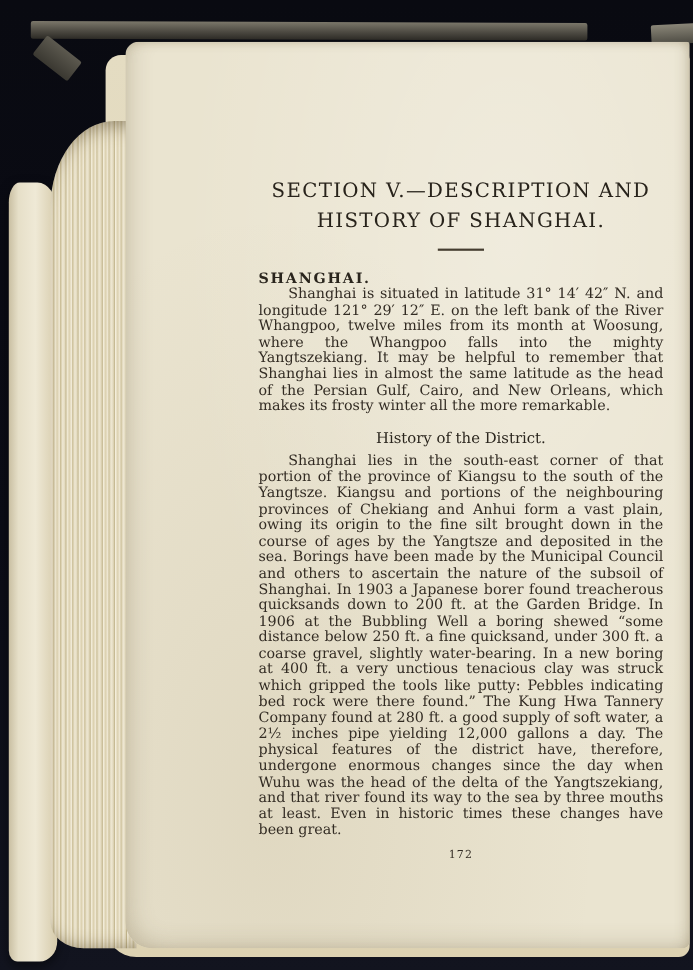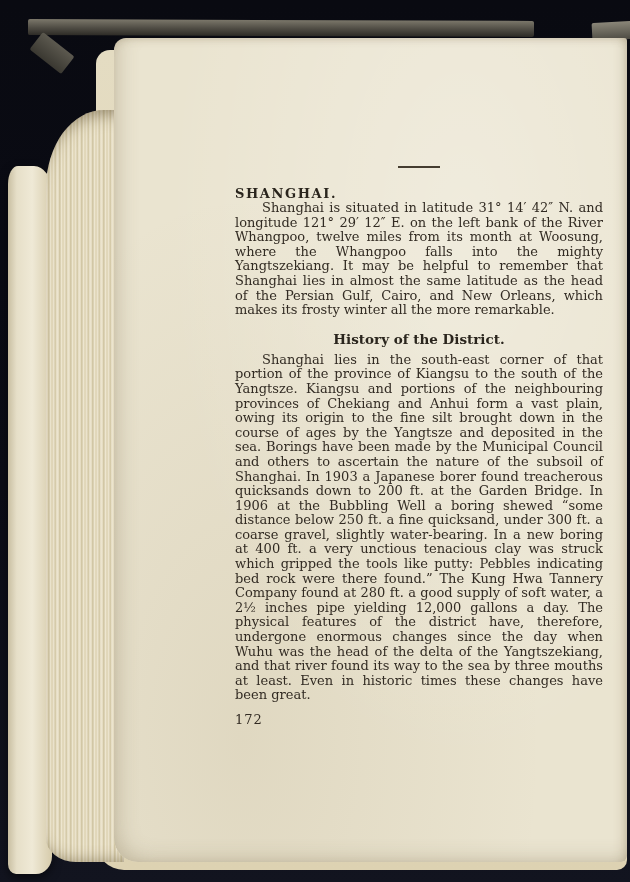--- a/index.html
+++ b/index.html
@@ -69,42 +69,46 @@
   .heading {
     margin-top:18px; text-align:left; font-weight:bold;
     font-size:13px; letter-spacing:1.6px; color:#2a251d;
   }
   .para {
     margin:0; text-align:justify; font-size:13px; line-height:14.6px;
     text-indent:27px; color:#322b23;
   }
   .para1 { }
   .subheading {
-    margin-top:13px; text-align:center; font-weight:bold;
+    margin-top:13px; text-align:center; font-weight:normal;
     font-size:13.5px; color:#2a251d;
   }
   .para2 { margin-top:6px; }
-  .page-number { margin-top:9px; text-align:left; font-size:13px; letter-spacing:1px; color:#322b23; }
+  .page-number { margin-top:9px; text-align:center; font-size:10px; letter-spacing:1px; color:#322b23; }
 </style>
 </head>
 <body>
 
 <div class="scene">
 
   <div class="binding-strip"></div>
   <div class="binding-piece"></div>
   <div class="cover-corner"></div>
 
   <div class="left-sliver"></div>
   <div class="under-sliver"></div>
   <div class="page-stack"></div>
 
   <div class="main-page">
     <div class="text-block">
 
+      <div class="section-title">
+        <div>SECTION V.—DESCRIPTION AND</div>
+        <div>HISTORY OF SHANGHAI.</div>
+      </div>
 
       <div class="divider"></div>
 
       <div class="heading">SHANGHAI.</div>
 
       <p class="para para1">Shanghai is situated in latitude 31° 14′ 42″ N. and longitude 121° 29′ 12″ E. on the left bank of the River Whangpoo, twelve miles from its month at Woosung, where the Whangpoo falls into the mighty Yangtszekiang. It may be helpful to remember that Shanghai lies in almost the same latitude as the head of the Persian Gulf, Cairo, and New Orleans, which makes its frosty winter all the more remarkable.</p>
 
       <div class="subheading">History of the District.</div>
 
       <p class="para para2">Shanghai lies in the south-east corner of that portion of the province of Kiangsu to the south of the Yangtsze. Kiangsu and portions of the neighbouring provinces of Chekiang and Anhui form a vast plain, owing its origin to the fine silt brought down in the course of ages by the Yangtsze and deposited in the sea. Borings have been made by the Municipal Council and others to ascertain the nature of the subsoil of Shanghai. In 1903 a Japanese borer found treacherous quicksands down to 200 ft. at the Garden Bridge. In 1906 at the Bubbling Well a boring shewed “some distance below 250 ft. a fine quicksand, under 300 ft. a coarse gravel, slightly water-bearing. In a new boring at 400 ft. a very unctious tenacious clay was struck which gripped the tools like putty: Pebbles indicating bed rock were there found.” The Kung Hwa Tannery Company found at 280 ft. a good supply of soft water, a 2½ inches pipe yielding 12,000 gallons a day. The physical features of the district have, therefore, undergone enormous changes since the day when Wuhu was the head of the delta of the Yangtszekiang, and that river found its way to the sea by three mouths at least. Even in historic times these changes have been great.</p>

